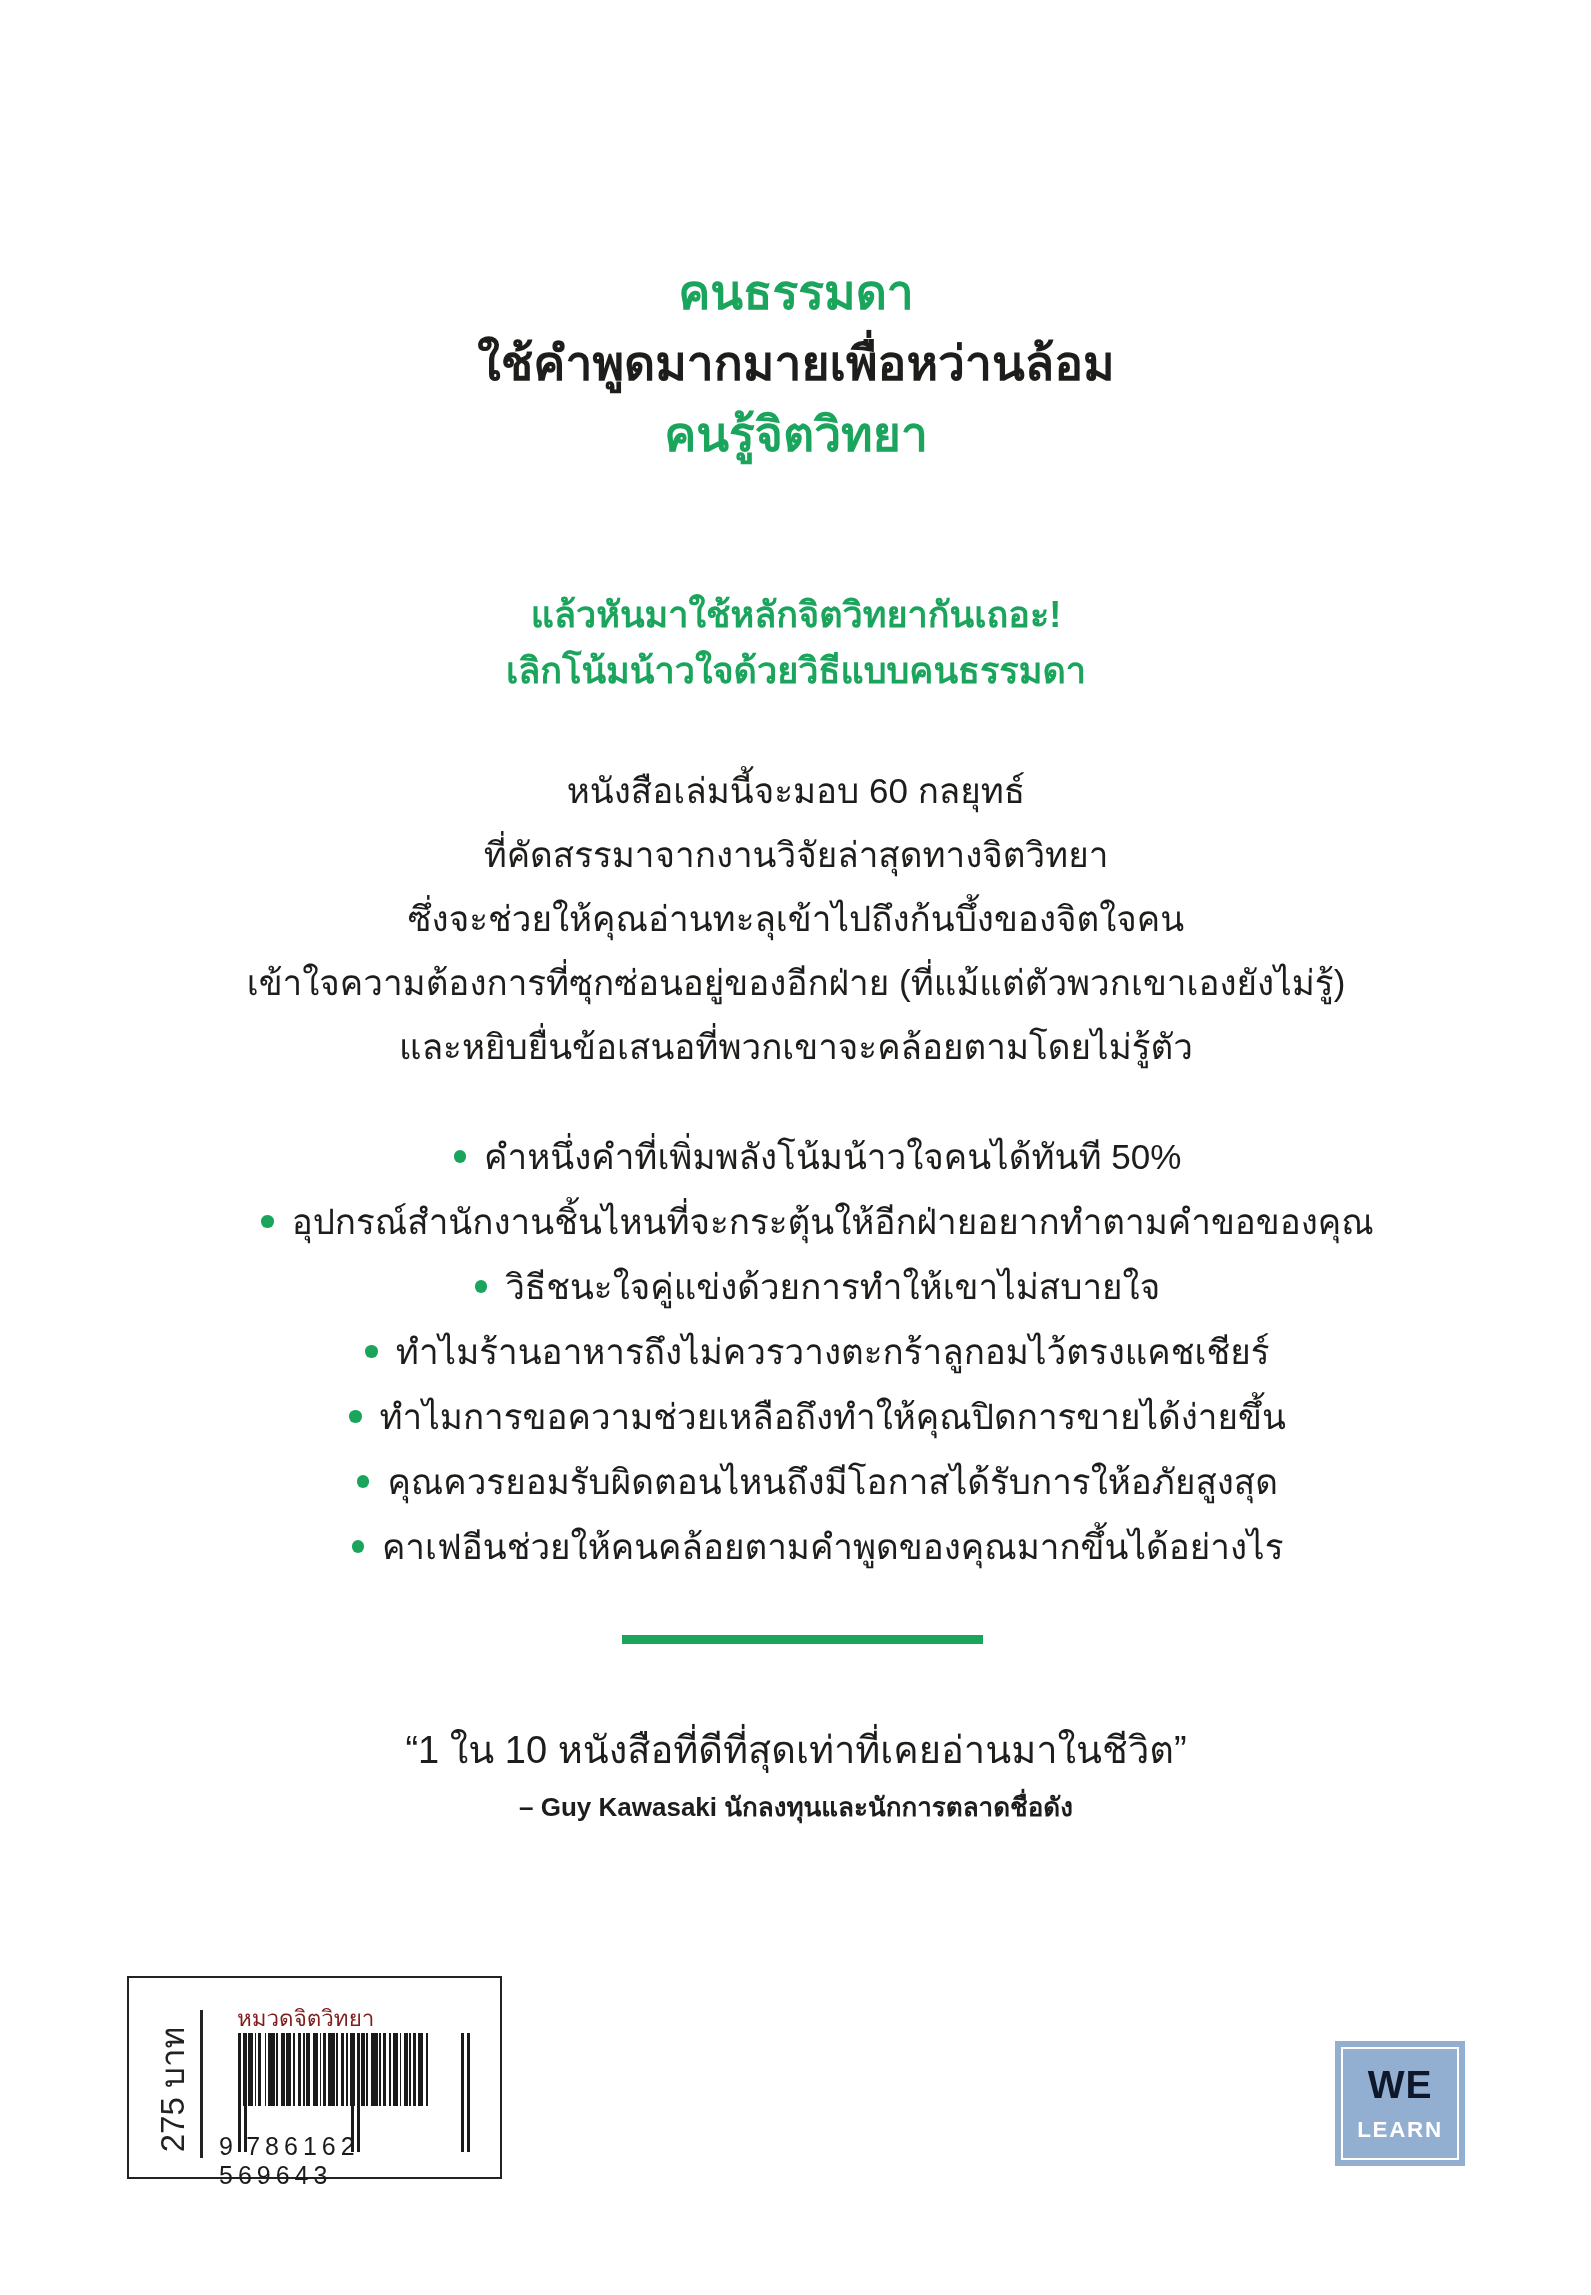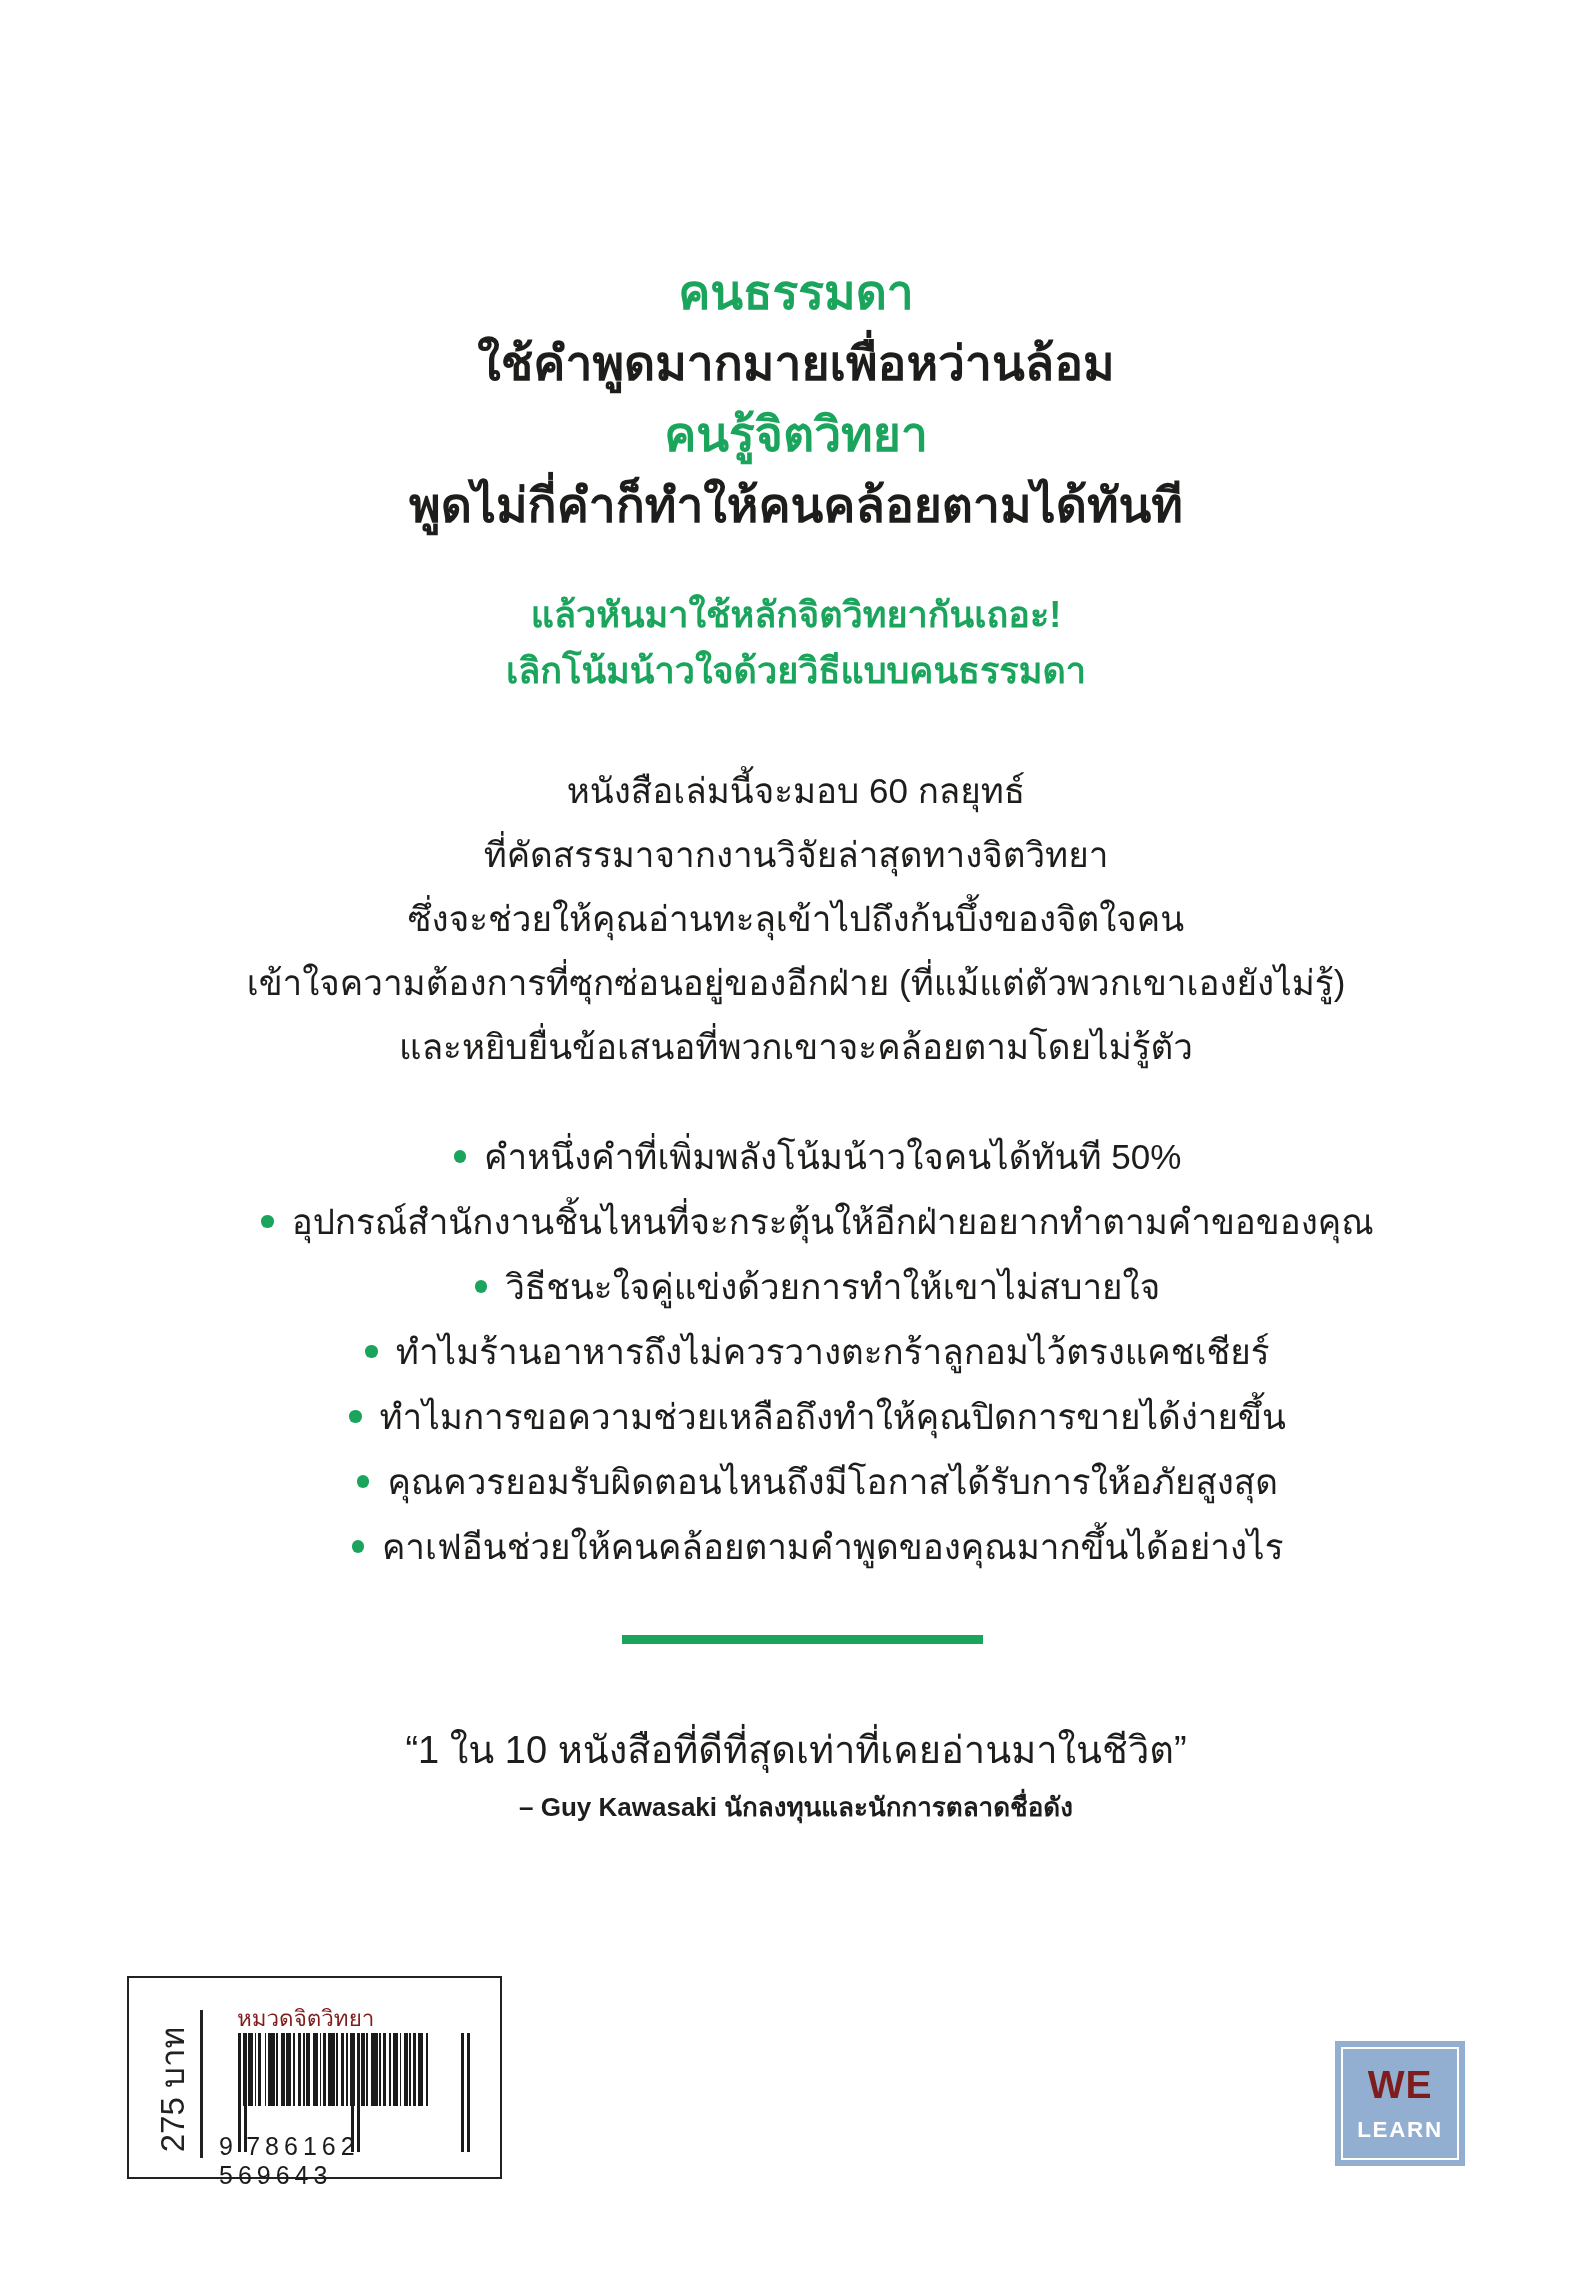--- a/index.html
+++ b/index.html
@@ -62,33 +62,32 @@
   .digits span{display:inline-block;}
   .d-first{margin-right:8.3px;}
   .d-g1{margin-right:21.6px;}
 
   
   .logo{
     position:absolute;left:1335px;top:2041px;width:130px;height:125px;
     display:flex;flex-direction:column;align-items:center;justify-content:center;
   }
   .logo-inner-border{position:absolute;left:5.8px;top:5.8px;right:5.8px;bottom:5.8px;border:2.5px solid #ffffff;}
-  .logo-we{position:relative;font-weight:700;font-size:39px;line-height:39px;color:#7f1d1d;letter-spacing:0.8px;}
+  .logo-we{position:relative;font-weight:700;font-size:39px;line-height:39px;color:#0f172a;letter-spacing:0.8px;}
   .logo-learn{position:relative;font-weight:700;font-size:22.4px;line-height:22.4px;color:#fff;letter-spacing:1.7px;margin-top:15px;}
 </style>
 </head>
 <body>
 
 <div class="page">
 
   <div class="center-abs headline">
     <div class="green">คนธรรมดา</div>
     <div class="black">ใช้คำพูดมากมายเพื่อหว่านล้อม</div>
     <div class="green">คนรู้จิตวิทยา</div>
-    <div class="black">พูดไม่กี่คำก็ทำให้คนคล้อยตามได้ทันที</div>
   </div>
 
   <div class="center-abs subtitle">
     <div>แล้วหันมาใช้หลักจิตวิทยากันเถอะ!</div>
     <div>เลิกโน้มน้าวใจด้วยวิธีแบบคนธรรมดา</div>
   </div>
 
   <div class="center-abs intro">
     <div>หนังสือเล่มนี้จะมอบ 60 กลยุทธ์</div>
     <div>ที่คัดสรรมาจากงานวิจัยล่าสุดทางจิตวิทยา</div>

